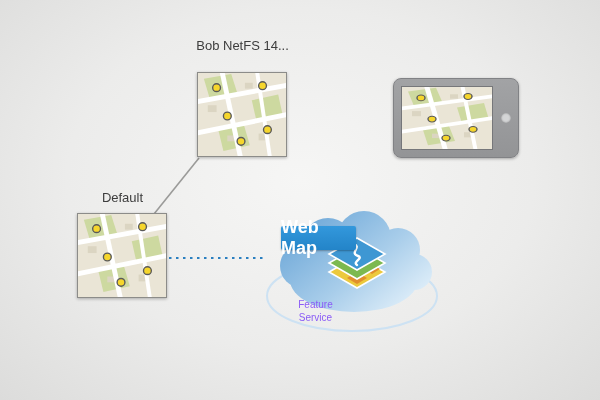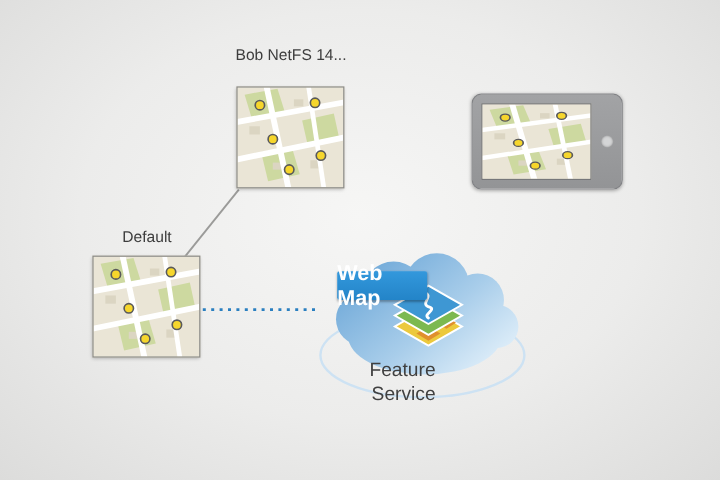--- a/index.html
+++ b/index.html
@@ -47,21 +47,21 @@
             color:#2a76b8; font-size:11px; line-height:1.3; }
 
   #default-label { left:60px;  top:190px; width:125px; }
   #default-map   { left:77px;  top:213px; width:90px;  height:85px; }
 
   
   #cloud { left:262px; top:196px; width:180px; height:150px; }
   #cloud > svg { display:block; width:100%; height:100%; }
   .fs-text {
     position:absolute; left:6px; top:103px; width:95px;
-    text-align:right; color:#404040; font-size:16px; line-height:1.25;
+    text-align:center; color:#8b5cf6; font-size:10px; line-height:1.25;
   }
 
   .webmap-btn {
     left:281px; top:183px; width:75px; height:24px;
     background:linear-gradient(180deg,#3398dc,#2384c8);
     color:#ffffff; font-size:18px; font-weight:bold;
     display:flex; align-items:center; justify-content:center;
     border-radius:2px; box-shadow:0 1px 2px rgba(0,0,0,.3);margin-top:43px;
   }
 

